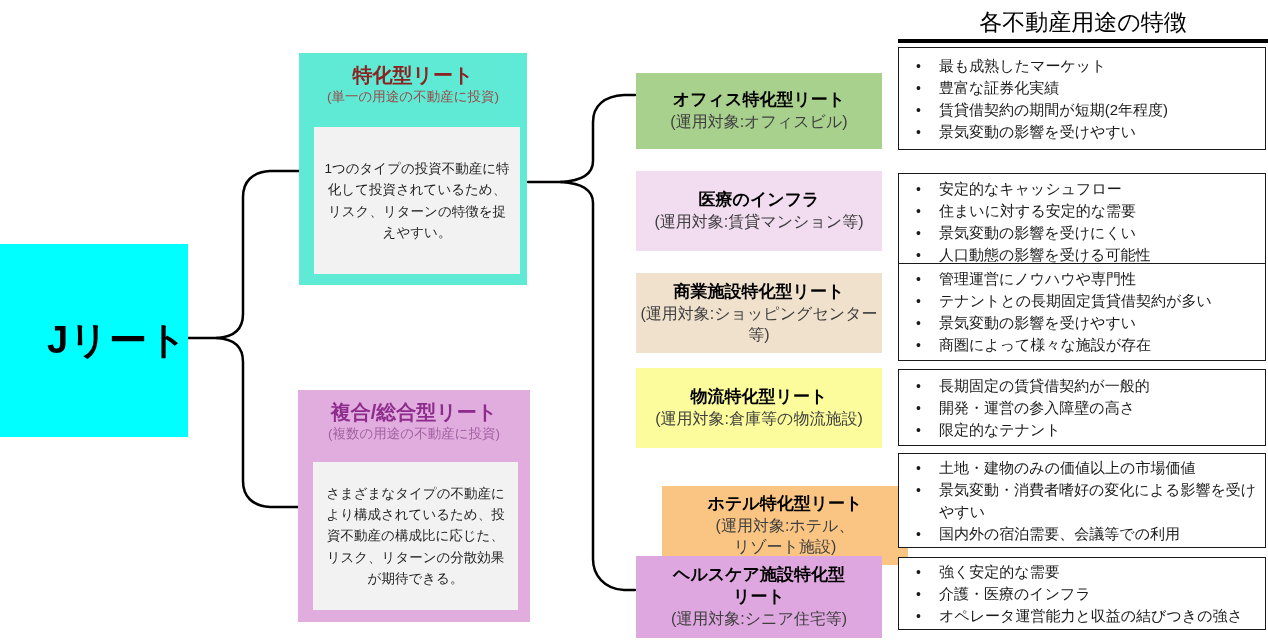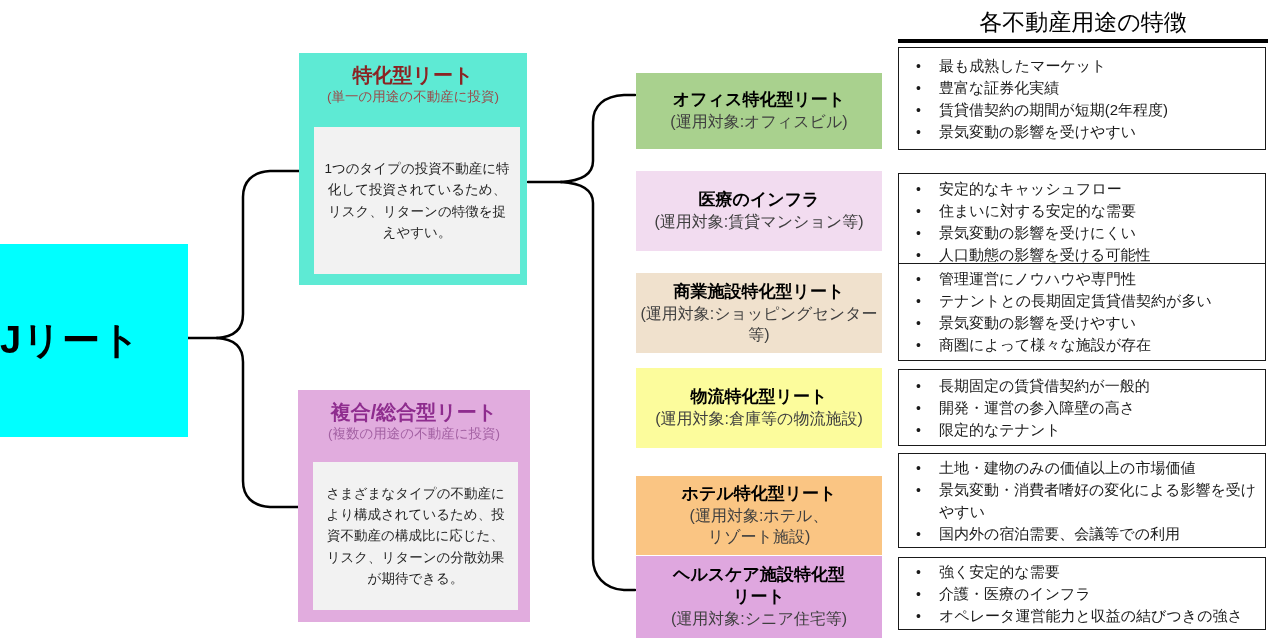--- a/index.html
+++ b/index.html
@@ -10,21 +10,21 @@
     position: relative; overflow: hidden;
   }
   .canvas { position: absolute; inset: 0; width: 1268px; height: 644px; }
 
   svg.connectors { position: absolute; left: 0; top: 0; width: 1268px; height: 644px; }
   svg.connectors path { fill: none; stroke-width: 2.5; stroke-linecap: round; stroke-linejoin: round; }
 
   
   .jreit-box {
     position: absolute; left: 0px; top: 244px; width: 188px; height: 193px;
-    display: flex; align-items: center; justify-content: flex-start;
+    display: flex; align-items: center; justify-content: flex-end;
   }
   .jreit-box span { font-size: 38px; font-weight: bold; color: #000; letter-spacing: 1px; }
 
   
   .cat-box {
     position: absolute; width: 228px; height: 232px;
     display: flex; flex-direction: column; align-items: center;
     padding-top: 9px;
   }
   .cat-specialized { left: 299px; top: 53px; }
@@ -147,21 +147,21 @@
       <div class="type-title">物流特化型リート</div>
       <div class="type-subtitle">(運用対象:倉庫等の物流施設)</div>
     </div>
     <div class="feature-box" style="top: 369px; height: 77px;">
       <ul>
         <li>長期固定の賃貸借契約が一般的</li>
         <li>開発・運営の参入障壁の高さ</li>
         <li>限定的なテナント</li>
       </ul>
     </div>
-    <div class="type-box" style="top: 476px; height: 79px; background: rgb(250, 197, 131);">
+    <div class="type-box" style="top: 486px; height: 79px; background: rgb(250, 197, 131); margin-left: 26px;">
       <div class="type-title">ホテル特化型リート</div>
       <div class="type-subtitle">(運用対象:ホテル、
 リゾート施設)</div>
     </div>
     <div class="feature-box" style="top: 453px; height: 95px;">
       <ul>
         <li>土地・建物のみの価値以上の市場価値</li>
         <li>景気変動・消費者嗜好の変化による影響を受けやすい</li>
         <li>国内外の宿泊需要、会議等での利用</li>
       </ul>

